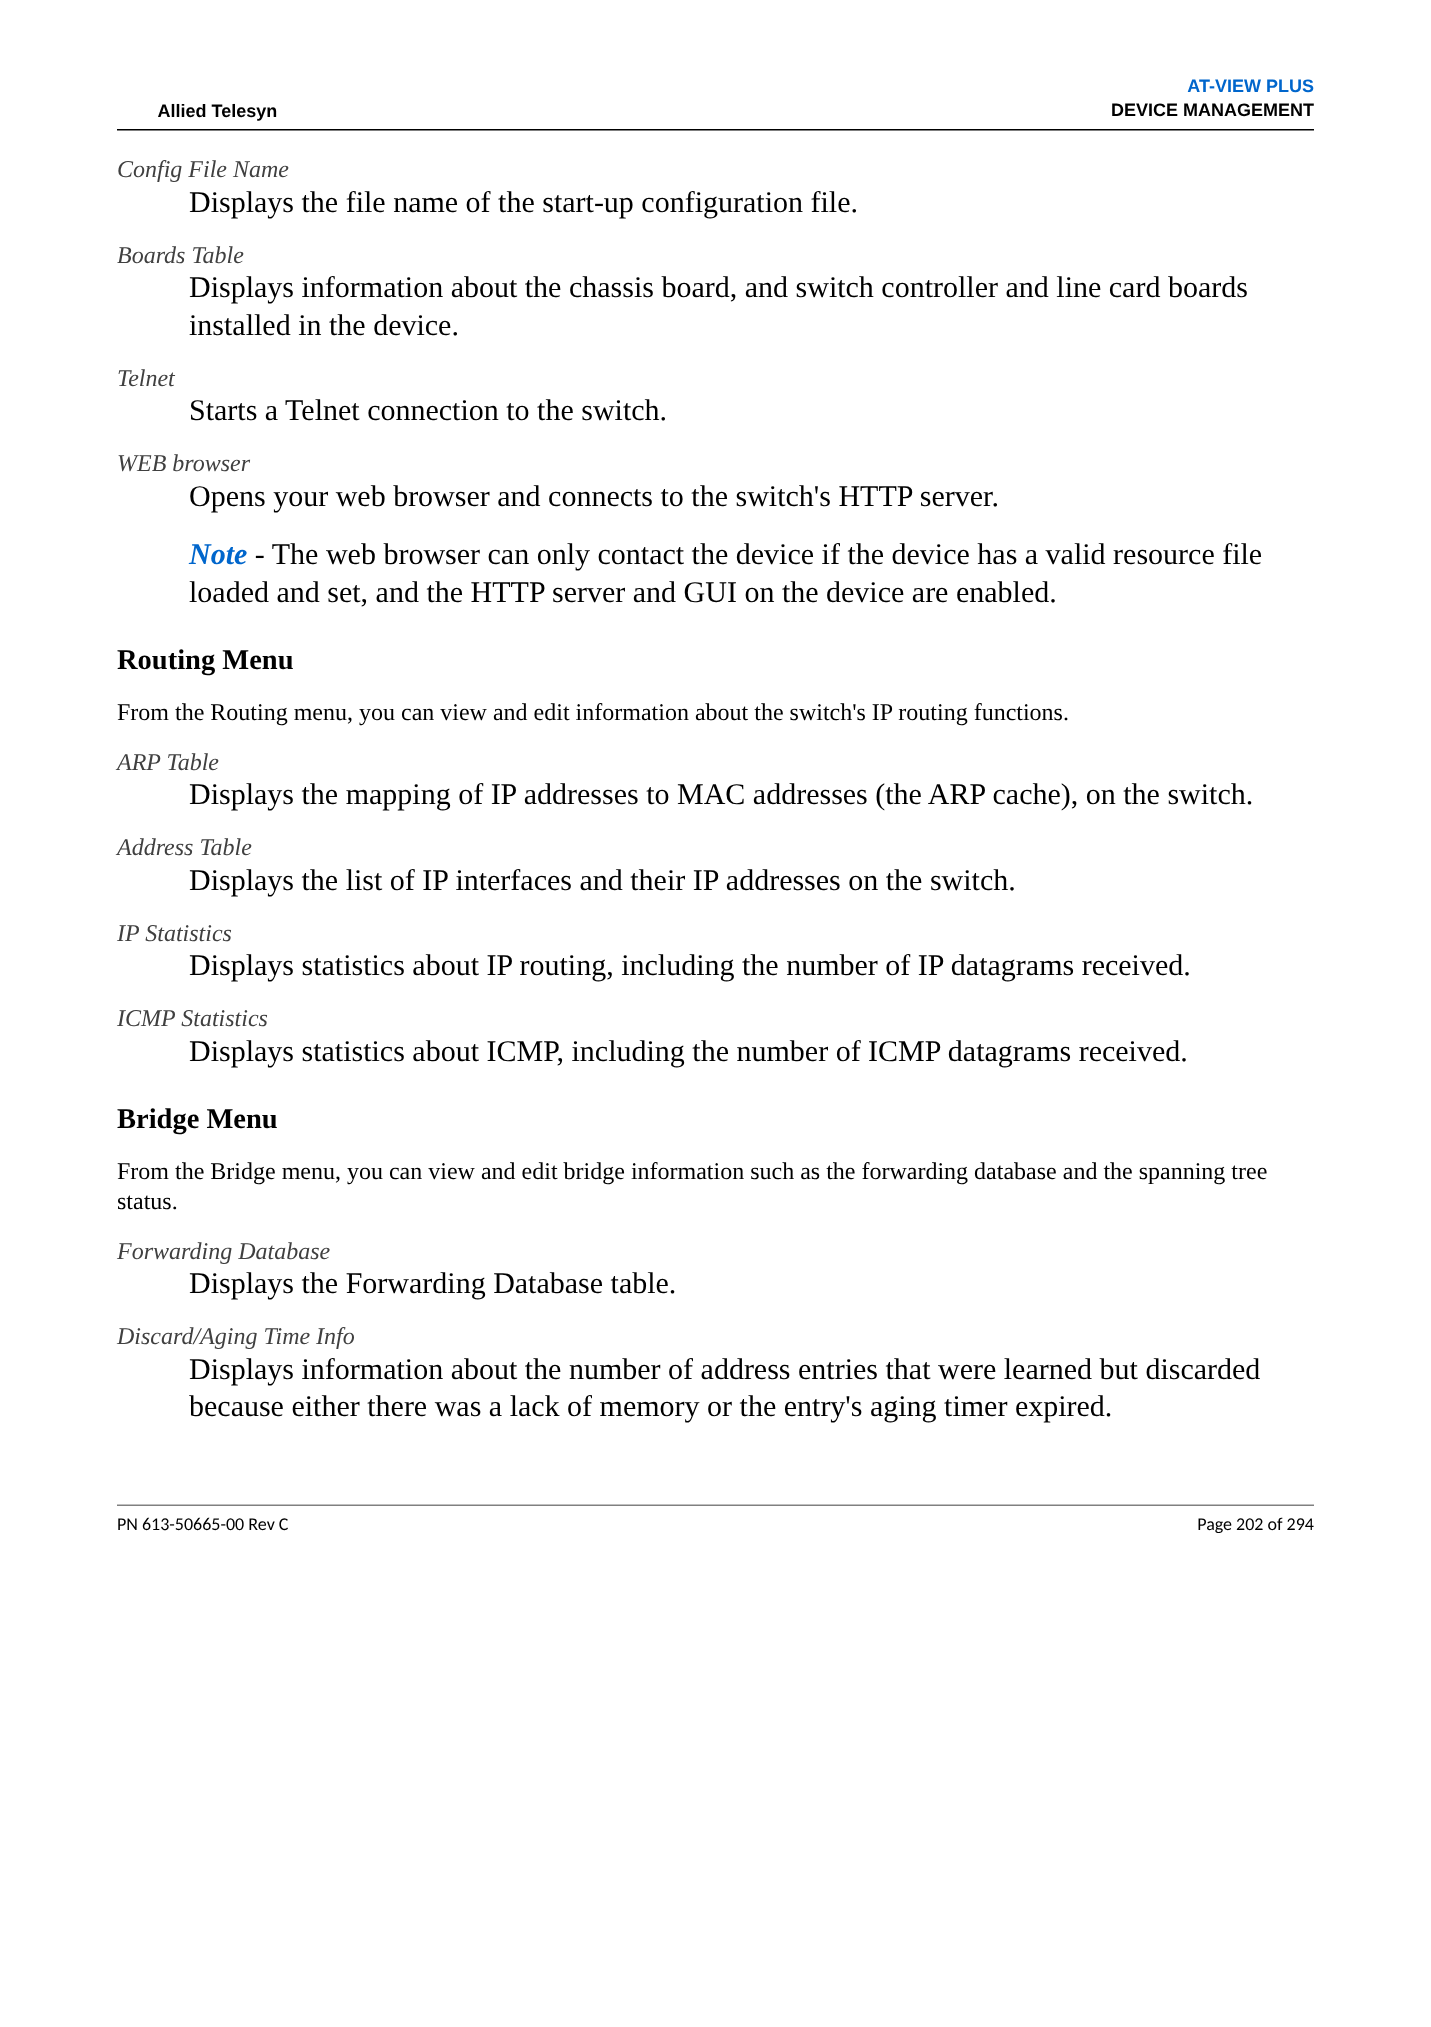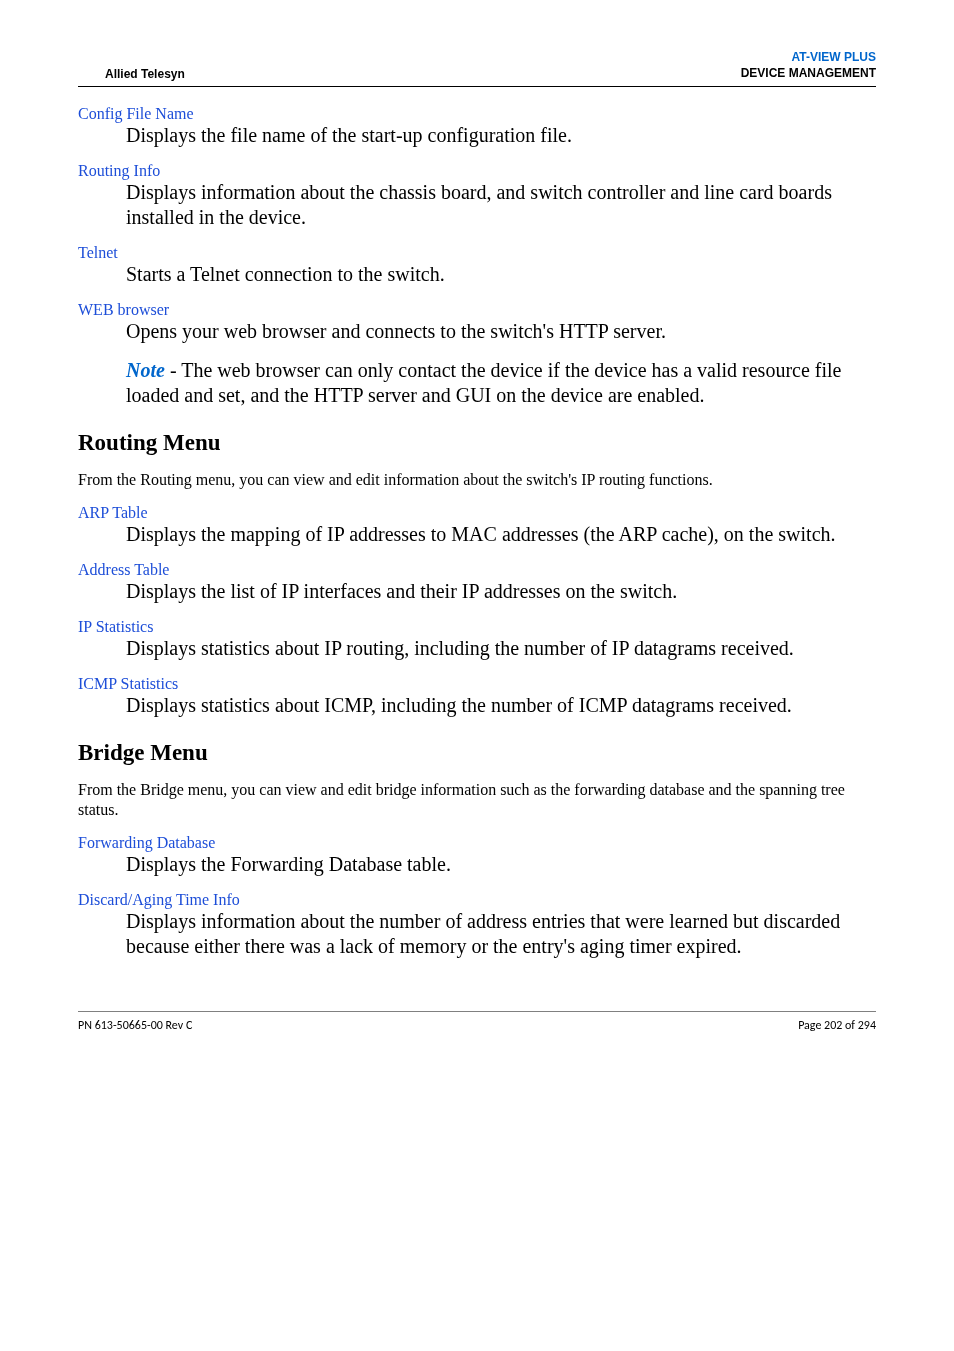--- a/index.html
+++ b/index.html
@@ -39,41 +39,42 @@
   }
   .header-rule {
     border: none;
     border-top: 1.5px solid #000000;
     margin: 0 0 18px 0;
   }
   .section-item {
     margin-top: 14px;
   }
   .term {
+    font-style: italic;
     font-size: 16px;
-    color: #1d4ed8;
+    color: #404040;
   }
   .desc {
     font-size: 20px;
     margin-left: 48px;
     line-height: 1.25;
   }
   .note {
     font-size: 20px;
     margin-left: 48px;
     margin-top: 14px;
     line-height: 1.25;
   }
   .note-label {
     font-style: italic;
     font-weight: bold;
     color: #0066cc;
   }
   h2 {
-    font-size: 23px;
+    font-size: 19px;
     font-weight: bold;
     margin: 22px 0 14px 0;
   }
   .intro {
     font-size: 16px;
     line-height: 1.25;
     margin-bottom: 6px;
   }
   .footer-rule {
     border: none;
@@ -101,21 +102,21 @@
     </div>
   </div>
   <hr class="header-rule">
 
   <div class="section-item">
     <div class="term">Config File Name</div>
     <div class="desc">Displays the file name of the start-up configuration file.</div>
   </div>
 
   <div class="section-item">
-    <div class="term">Routing Info</div>
+    <div class="term">Boards Table</div>
     <div class="desc">Displays information about the chassis board, and switch controller and line card boards installed in the device.</div>
   </div>
 
   <div class="section-item">
     <div class="term">Telnet</div>
     <div class="desc">Starts a Telnet connection to the switch.</div>
   </div>
 
   <div class="section-item">
     <div class="term">WEB browser</div>

